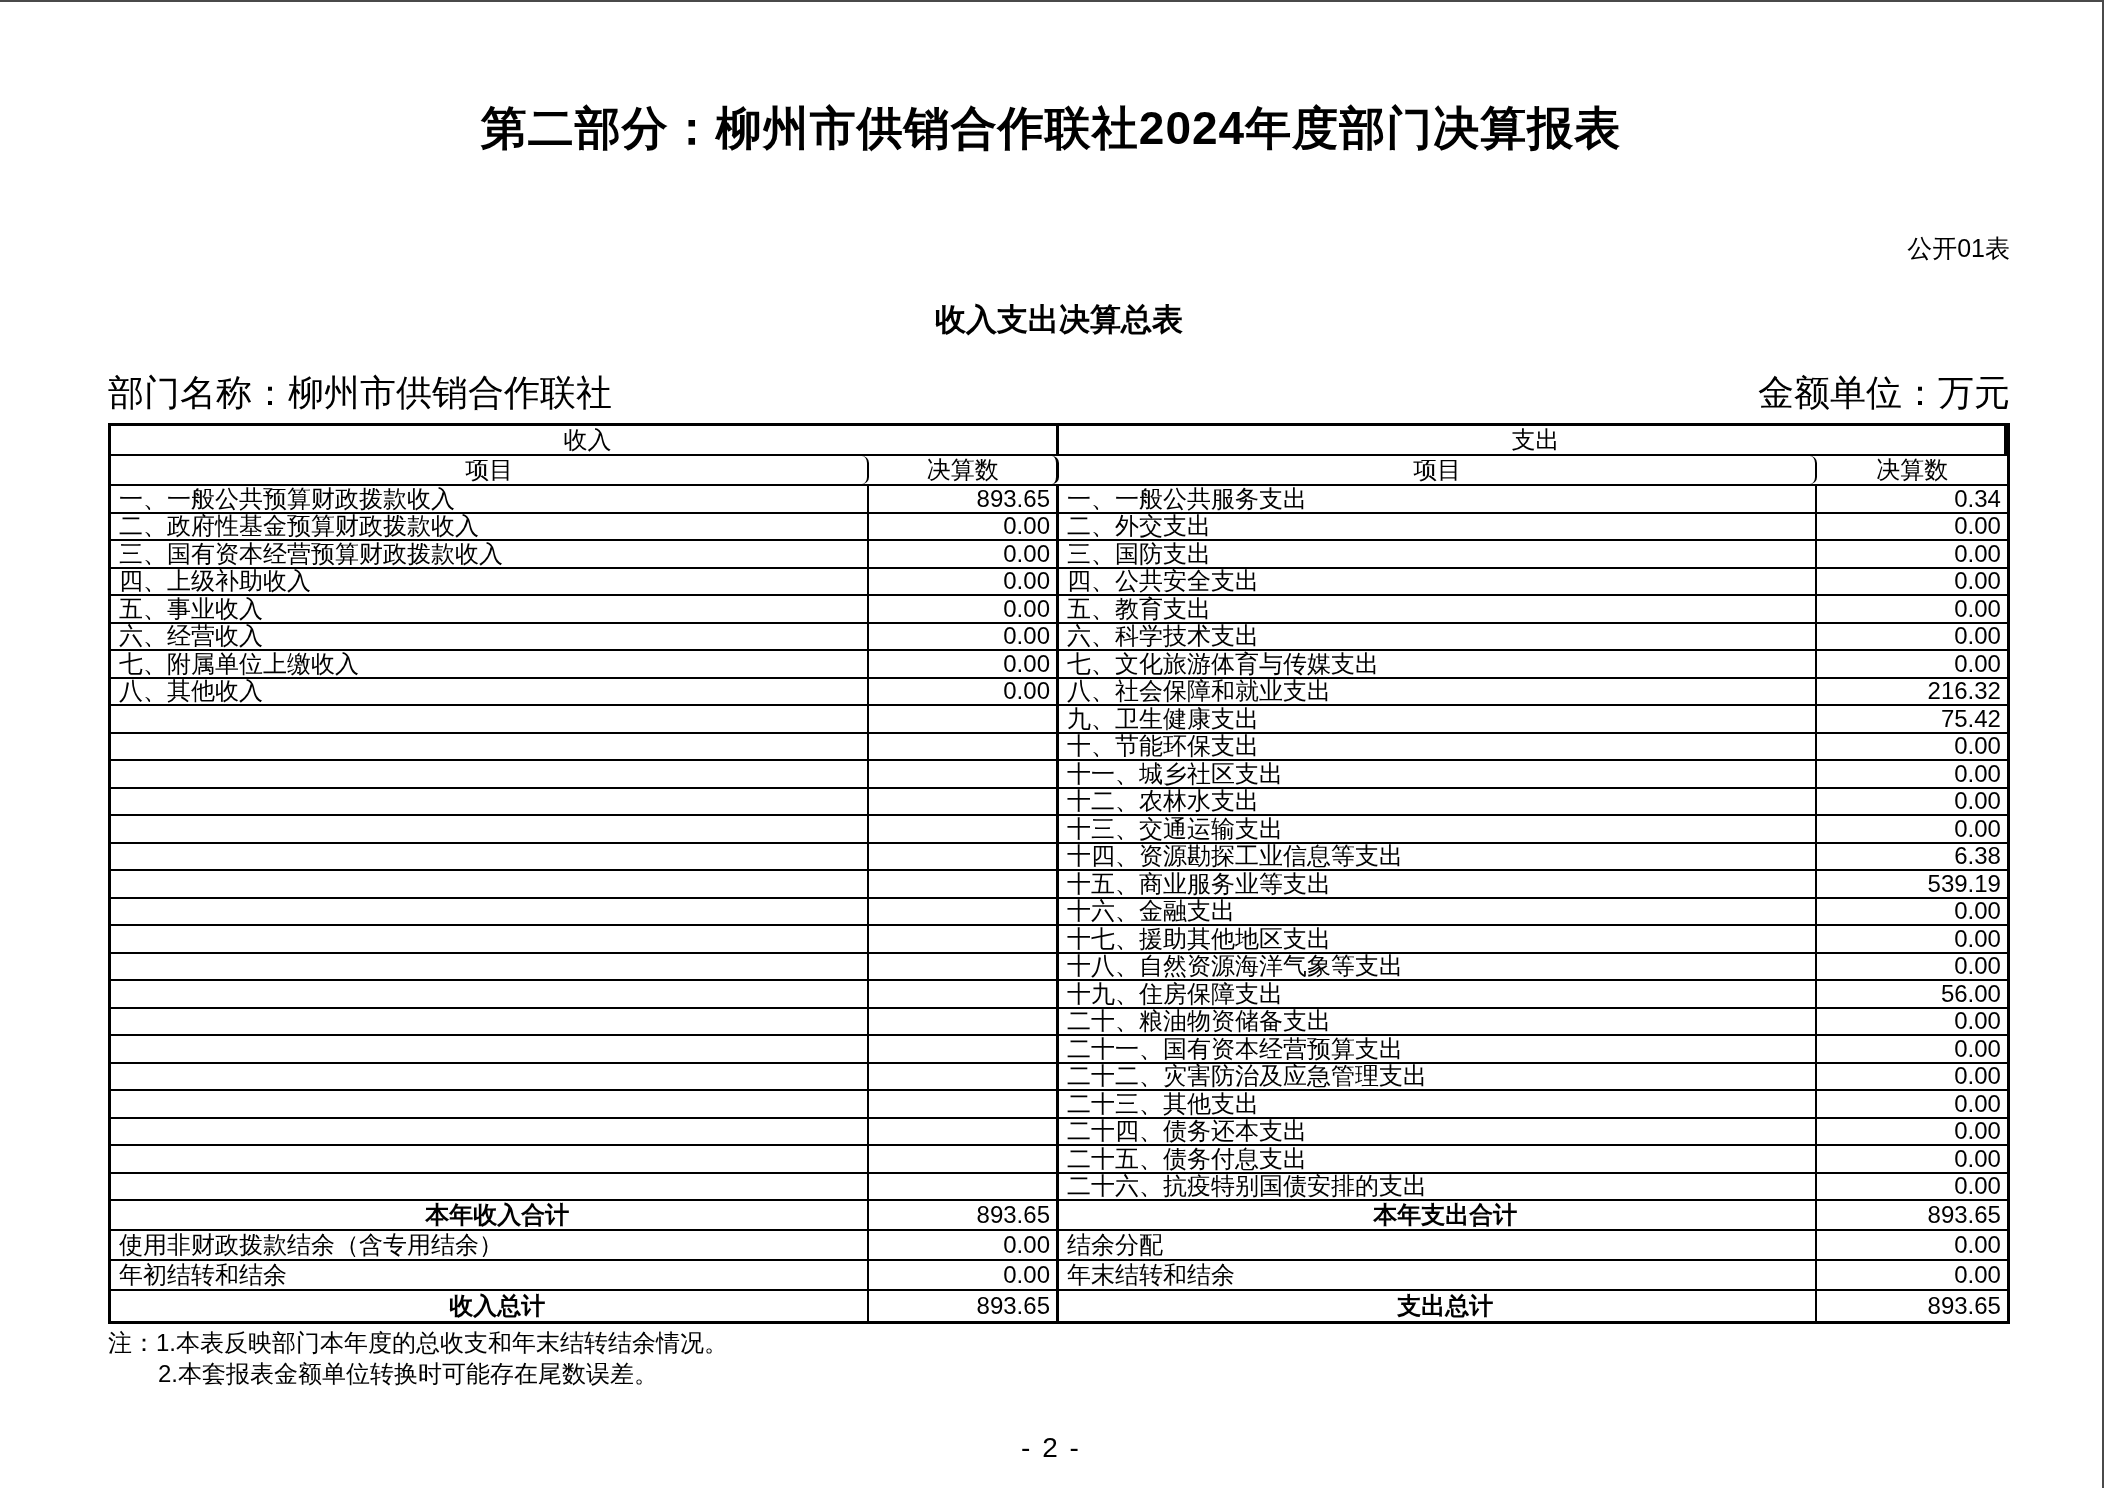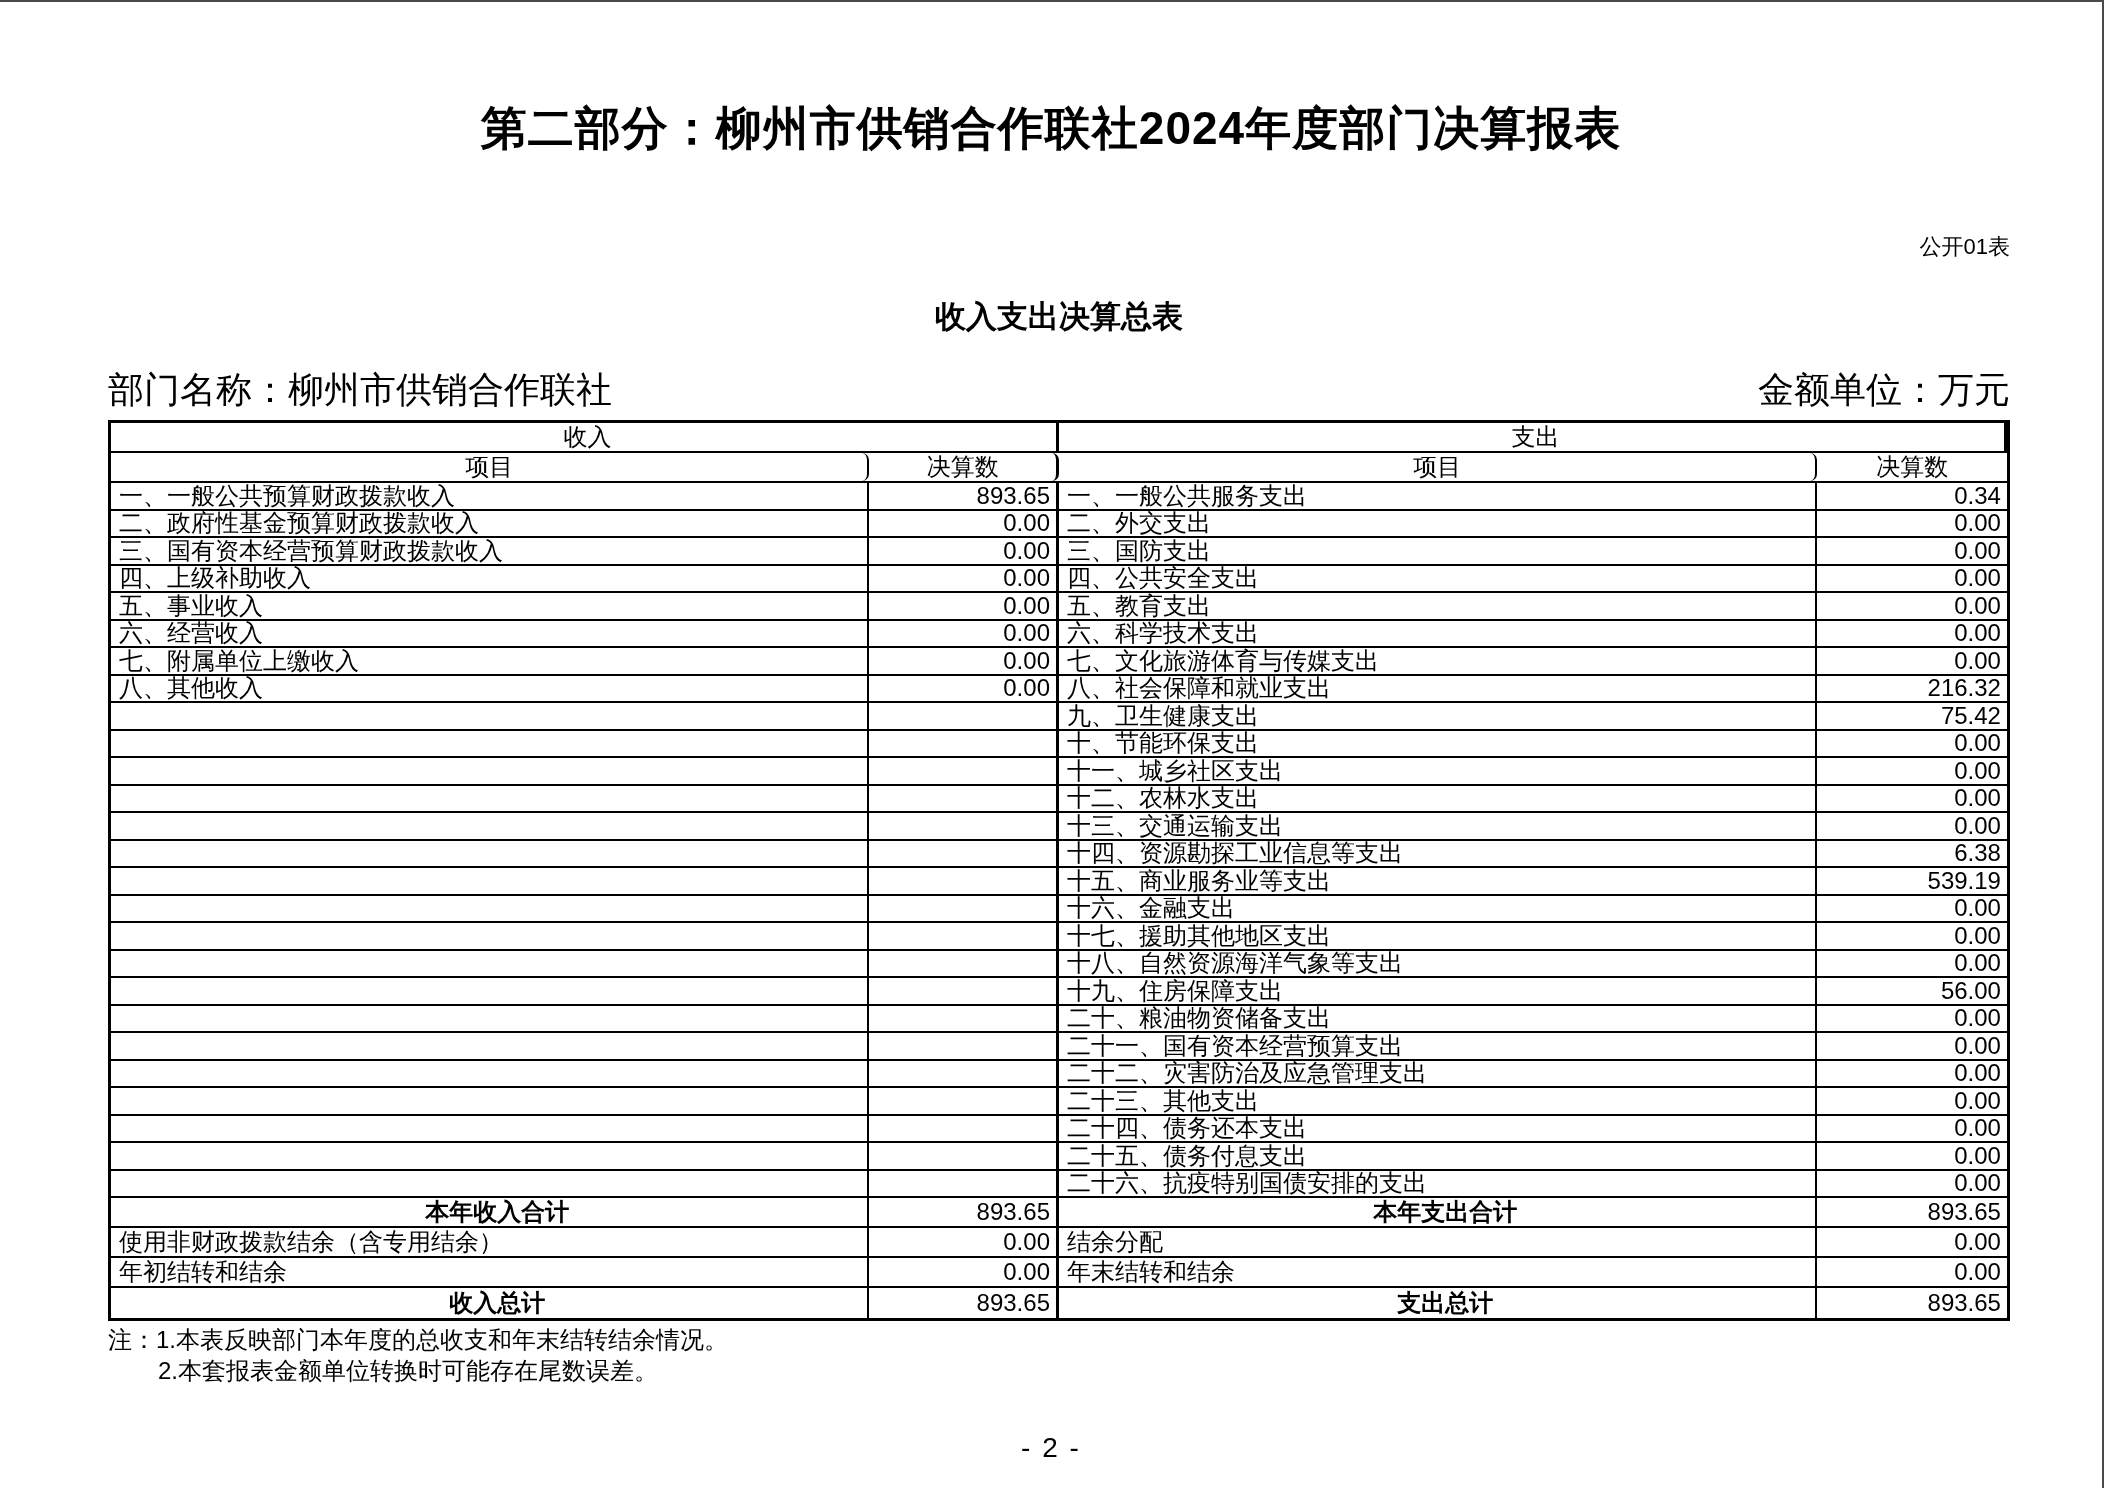--- a/index.html
+++ b/index.html
@@ -3,21 +3,21 @@
 <meta charset="utf-8">
 <style>
   html,body{margin:0;padding:0;background:#fff;}
   .page{
     width:2104px;height:1488px;position:relative;background:#fff;box-sizing:border-box;
     border-top:2px solid #4a4a4a;border-right:2px solid #4a4a4a;
     font-family:"Liberation Sans",sans-serif;color:#000;overflow:hidden;
   }
   .title{margin-top:96px;text-align:center;font-size:46px;font-weight:bold;letter-spacing:1px;}
   .content{margin-left:108px;margin-right:92px;}
-  .form-code{text-align:right;font-size:22px;margin-top:72px;}
+  .form-code{text-align:right;font-size:25px;margin-top:72px;}
   .table-title{text-align:center;font-size:31px;font-weight:bold;margin-top:34px;}
   .dept-line{display:flex;justify-content:space-between;align-items:flex-end;font-size:36px;margin-top:28px;}
   .tbl{border:3px solid #000;margin-top:5px;}
   .trow{display:flex;border-bottom:2px solid #000;height:27.5px;box-sizing:border-box;}
   .trow.head1,.trow.head2,.trow.sumrow{height:30px;}
   .trow.nb{border-bottom:none;}
   .cell{box-sizing:border-box;display:flex;align-items:center;overflow:hidden;white-space:nowrap;font-size:24px;line-height:1;}
   .cell.item{width:40%;border-right:2px solid #000;padding-left:8px;}
   .cell.val{width:10%;border-right:2px solid #000;justify-content:flex-end;padding-right:6px;}
   .cell.mid{border-right-width:3px;}

